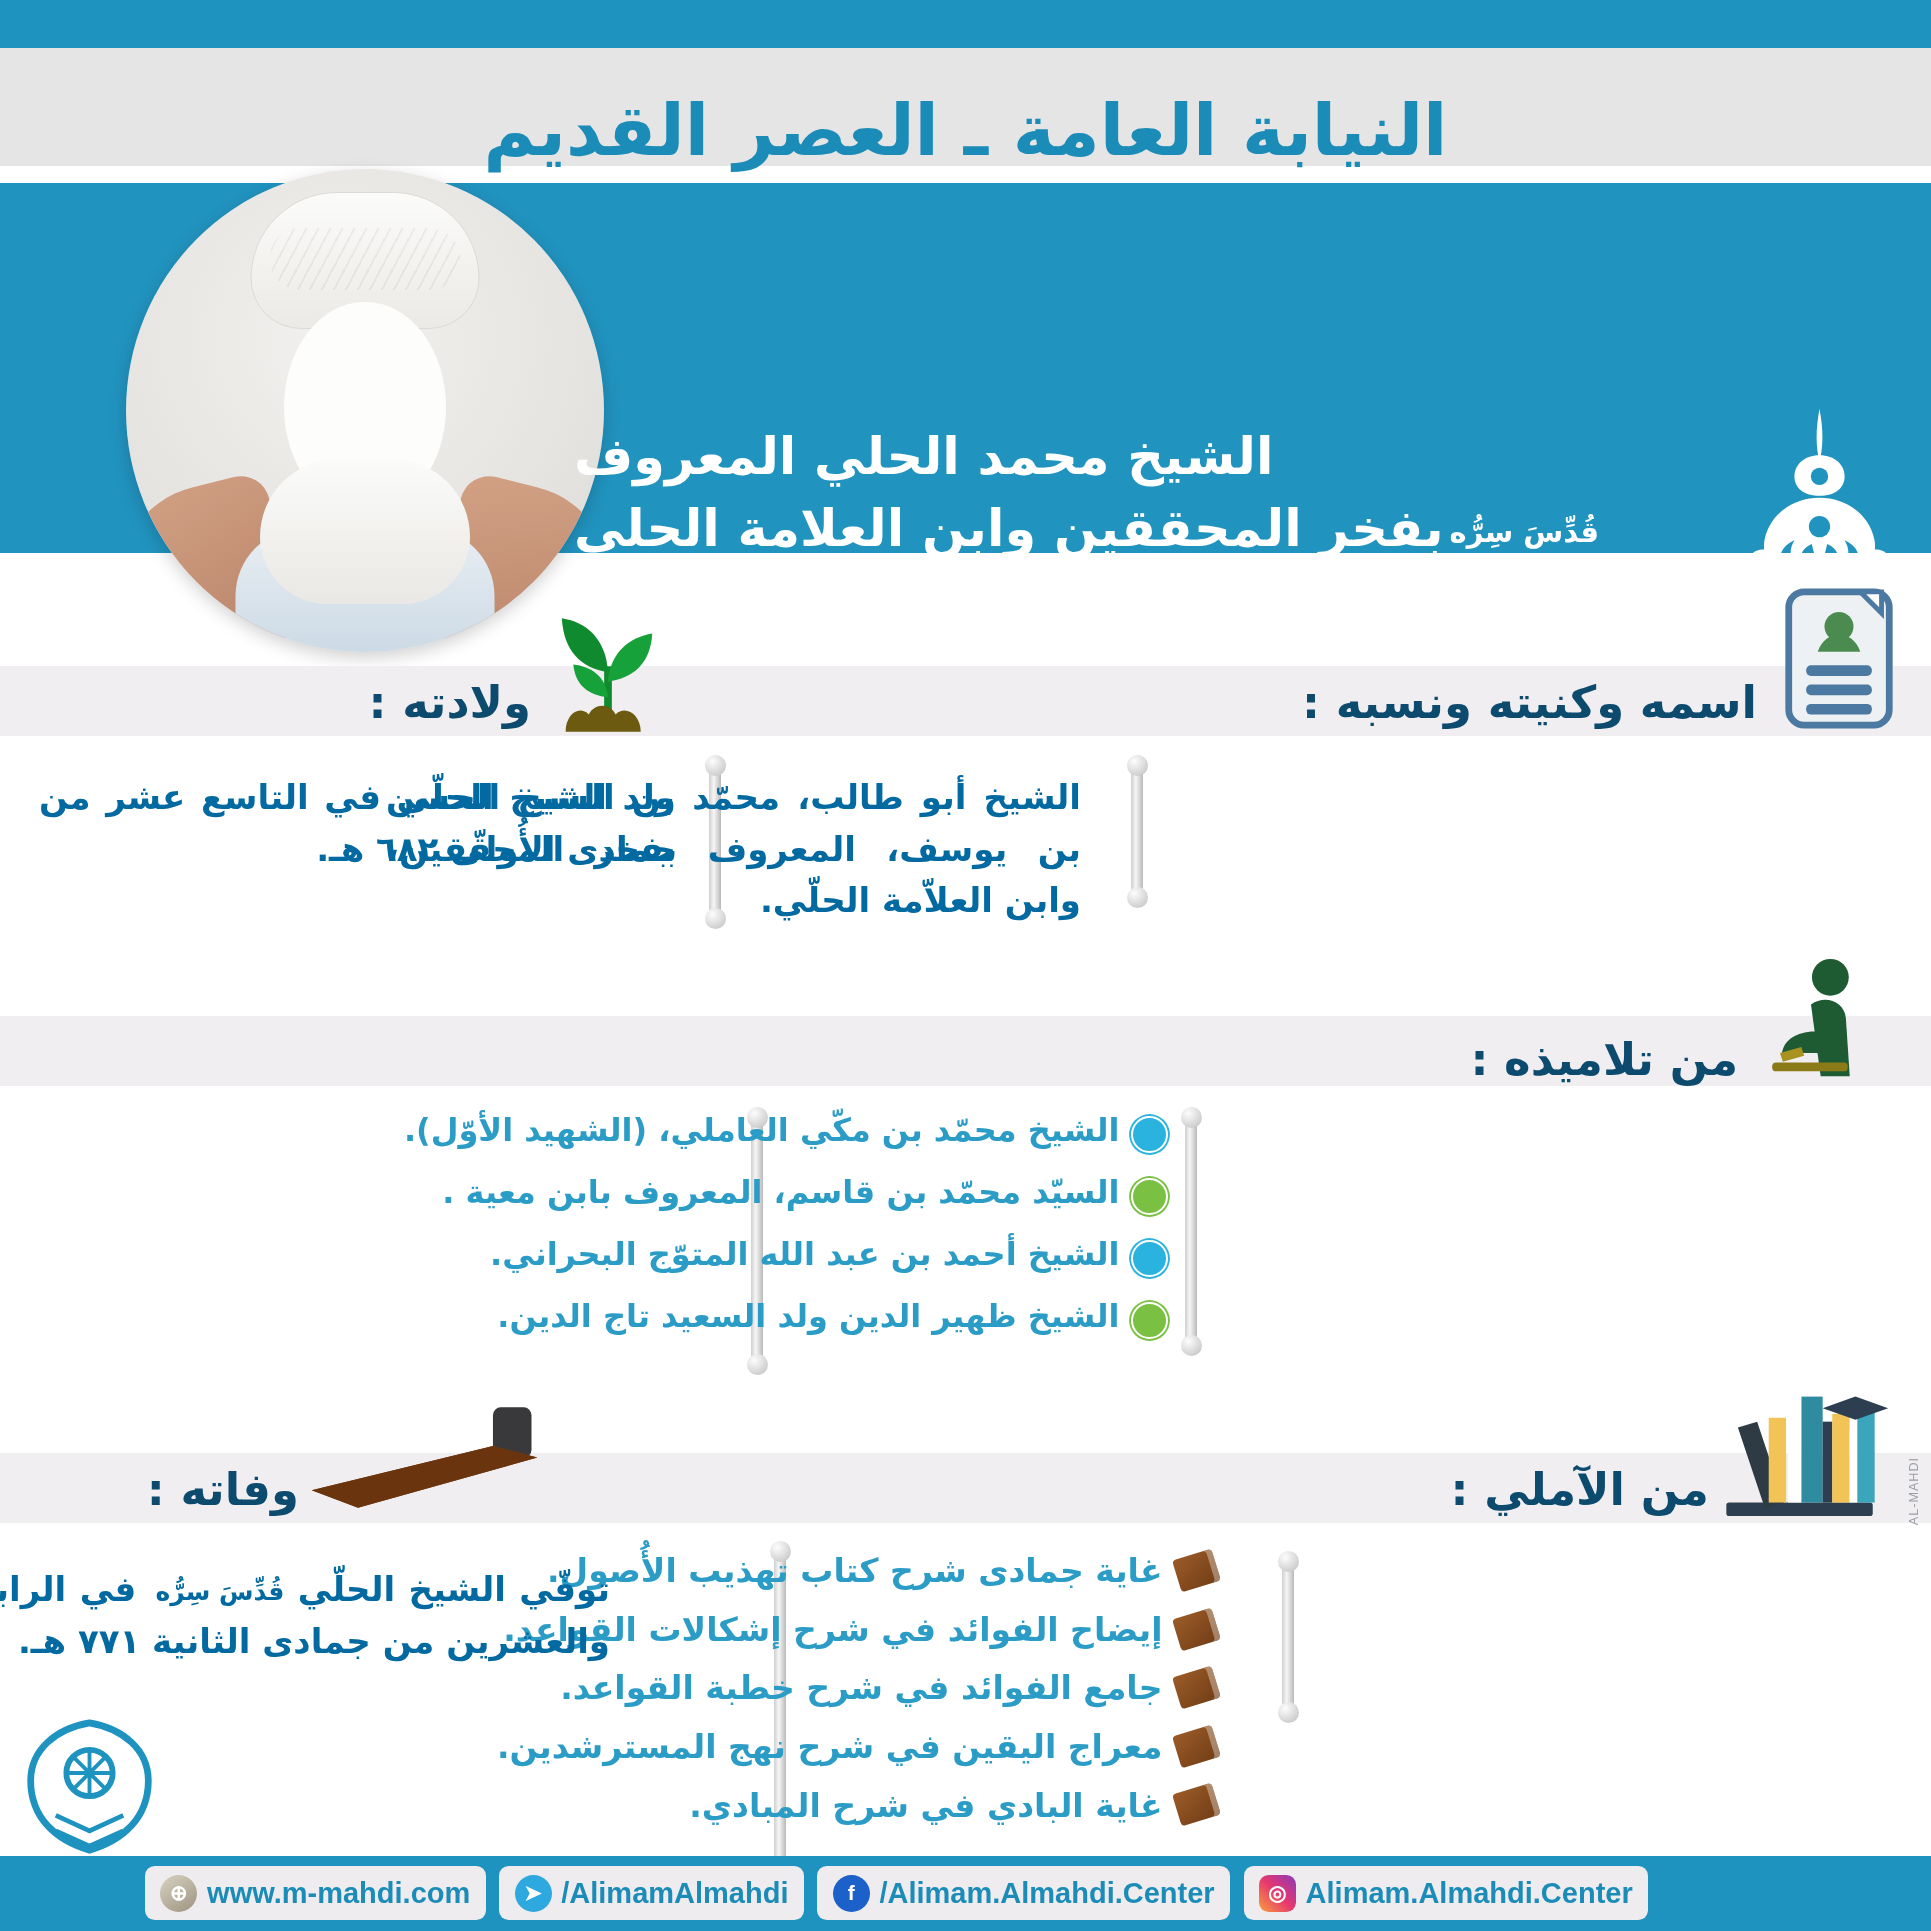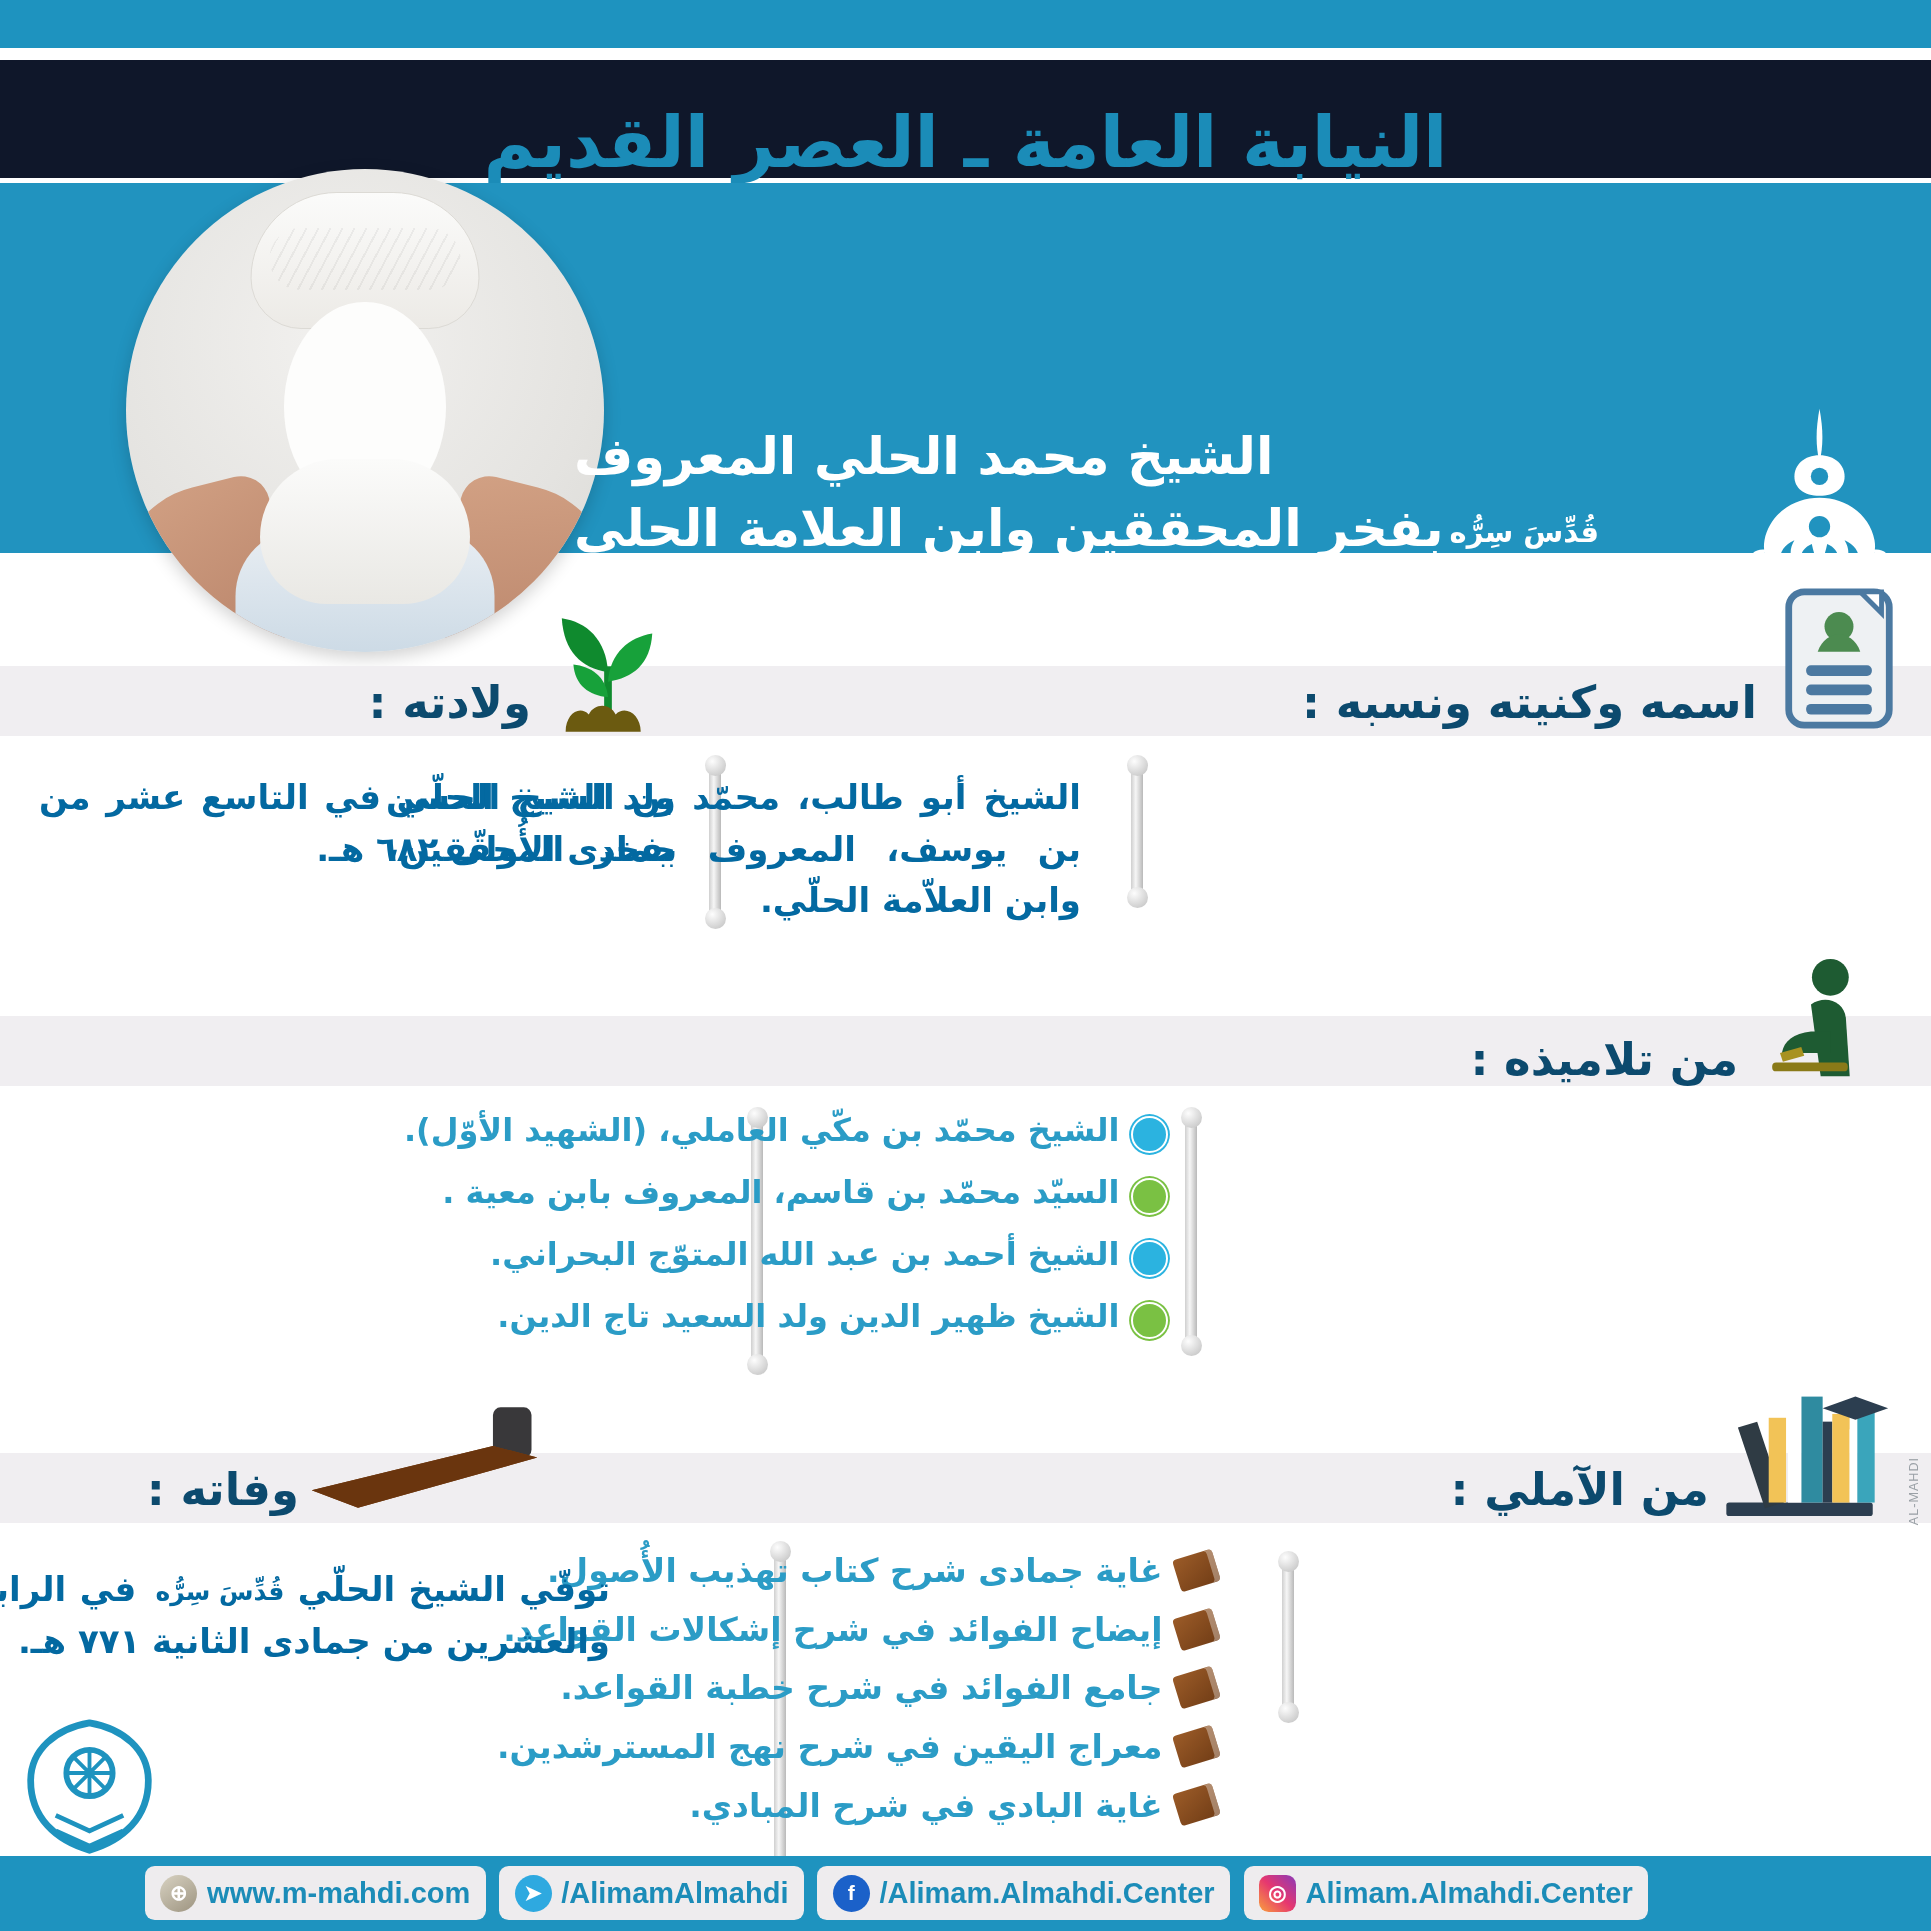--- a/index.html
+++ b/index.html
@@ -8,21 +8,21 @@
     width:1931px;height:1931px;
     background:#ffffff;
     font-family:"DejaVu Sans","Liberation Sans",sans-serif;
     overflow:hidden;
     position:relative;
   }
   .page{position:relative;width:1931px;height:1931px;overflow:hidden;}
 
   
   .topbar{position:absolute;left:0;top:0;width:1931px;height:48px;background:#1e93bf;}
-  .title-strip{position:absolute;left:0;top:60px;width:1931px;height:118px;background:#0f172a;}
+  .title-strip{position:absolute;left:0;top:48px;width:1931px;height:118px;background:#e5e5e5;}
   .title-text{
     position:absolute;right:58px;top:46px;width:1815px;
     text-align:center;
     font-size:71px;font-weight:bold;color:#1b8cb8;
     letter-spacing:0px;line-height:1.05;
     direction:rtl;
     white-space:nowrap;
   }
 
   

